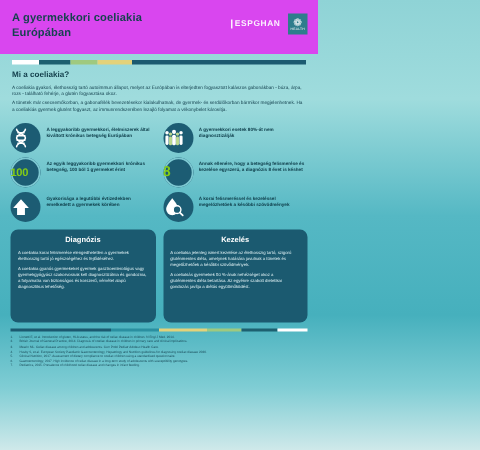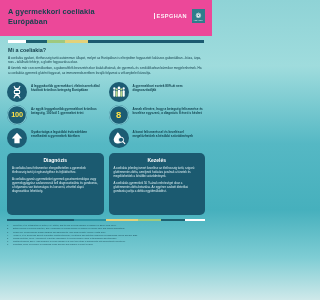--- a/index.html
+++ b/index.html
@@ -8,21 +8,21 @@
     font-family: "Liberation Sans", sans-serif;
     overflow: hidden;
   }
   body {
     background: linear-gradient(180deg, #8fd3d6 0%, #9fdcdd 22%, #55b8c4 48%, #46b0bd 70%, #7fcdd4 86%, #cfe9ea 100%);
     position: relative;
   }
 
   
   .header {
-    background: #ec4899;
+    background: #d946ef;
     padding: 7px 8px 0 8px;
     height: 36px;
     position: relative;
   }
   .header-title {
     font-size: 7.4px;
     font-weight: bold;
     color: #16424f;
     line-height: 1.35;
     letter-spacing: .1px;
@@ -69,22 +69,22 @@
     display: grid;
     grid-template-columns: 1fr 1fr;
     gap: 3px 5px;
   }
   .stat { display: flex; align-items: flex-start; gap: 4px; }
   .stat-icon {
     flex: 0 0 auto;
     width: 20px; height: 20px;
     border-radius: 50%;
     background: #1c5c73;
-    display: flex; align-items: center; justify-content: center;
-    color: #fde047;
+    display: flex; align-items: center; 
+    color: #84cc16;
     overflow: hidden;
   }
   .stat-icon.ring {
     background: #1c5c73;
     box-shadow: inset 0 0 0 1.2px #7ec9d2;
   }
   .stat-icon .num {
     font-size: 7.4px; font-weight: bold; letter-spacing: -.2px;
   }
   .stat-icon .num.big { font-size: 9.5px; }

